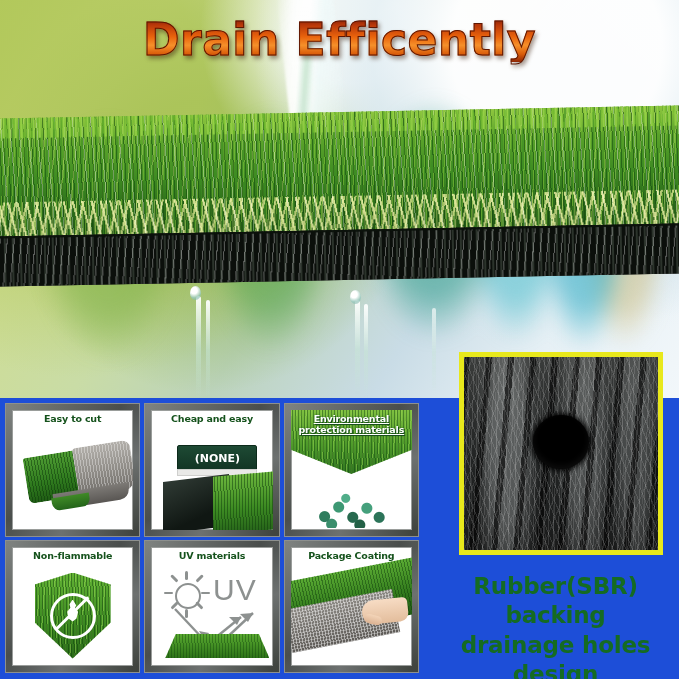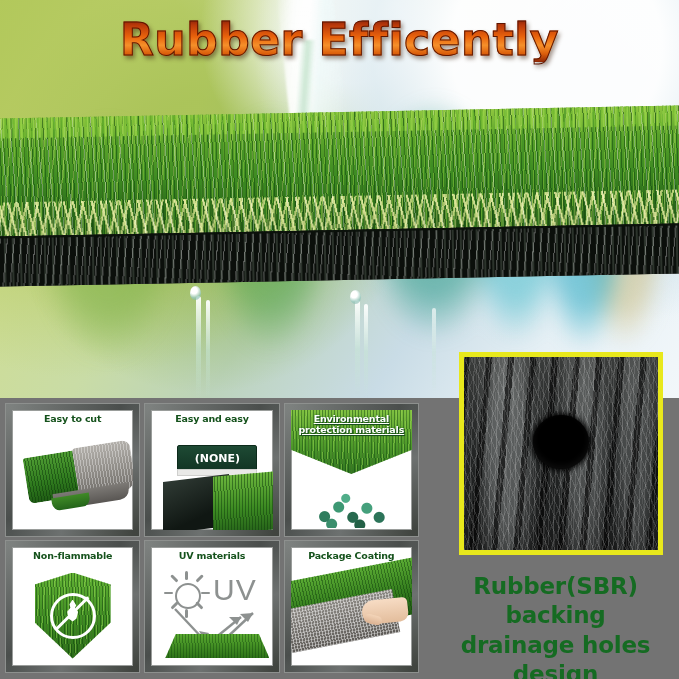--- a/index.html
+++ b/index.html
@@ -83,21 +83,21 @@
   
   .headline{position:absolute;left:0;top:18px;width:679px;text-align:center;z-index:6;
     font-family:"DejaVu Sans","Liberation Sans",sans-serif;
     font-size:44px;font-weight:bold;letter-spacing:.5px;line-height:1;
     background:linear-gradient(180deg,#7e1d06 0%, #b9380a 16%, #e8620c 42%, #f6902a 62%, #d95c0a 82%, #8e2605 100%);
     -webkit-background-clip:text;background-clip:text;color:transparent;
     -webkit-text-stroke:1px #5d1602;
     filter:drop-shadow(2px 3px 2px rgba(60,30,10,.45));}
 
   
-  .lower{position:absolute;left:0;top:398px;width:679px;height:281px;background:#737373;}
+  .lower{position:absolute;left:0;top:398px;width:679px;height:281px;background:#1d4ed8;}
 
   .grid{position:absolute;left:6px;top:6px;width:412px;height:268px;
     display:grid;grid-template-columns:repeat(3,1fr);grid-template-rows:repeat(2,1fr);
     gap:5px 6px;}
 
   .card{position:relative;background:#ffffff;overflow:hidden;
     border:6px solid #5a5e5c;
     box-shadow:inset 0 0 0 1px #9a9d9b, 0 0 0 1px #8d908e;
     border-image:linear-gradient(135deg,#7d817f,#4a4e4c 45%,#6d7170 70%,#40443f) 1;}
   .card-title{position:absolute;left:0;top:3px;width:100%;text-align:center;z-index:4;
@@ -237,38 +237,38 @@
     </div>
 
     <div class="drip" style="left:196px;top:296px;height:104px;"></div>
     <div class="drip" style="left:206px;top:300px;height:100px;width:4px;"></div>
     <div class="drip" style="left:355px;top:300px;height:98px;"></div>
     <div class="drip" style="left:364px;top:304px;height:94px;width:4px;"></div>
     <div class="drip" style="left:432px;top:308px;height:88px;width:4px;opacity:.7;"></div>
     <div class="drop" style="left:190px;top:286px;"></div>
     <div class="drop" style="left:350px;top:290px;"></div>
 
-    <div class="headline">Rubber Efficently</div>
+    <div class="headline">Drain Efficently</div>
   </div>
 
   <div class="lower">
     <div class="grid">
 
       <div class="card">
         <div class="card-title">Easy to cut</div>
         <div class="roll">
           <div class="roll-grass"></div>
           <div class="roll-back"></div>
           <div class="roll-lip"></div>
           <div class="roll-lip2"></div>
         </div>
       </div>
 
       <div class="card">
-        <div class="card-title">Easy and easy</div>
+        <div class="card-title">Cheap and easy</div>
         <div class="sign">
           <span>(NONE)</span>
         </div>
         <div class="sign-post"></div>
         <div class="blacksheet"></div>
         <div class="greensheet"></div>
       </div>
 
       <div class="card">
         <div class="eco-turf"></div>

